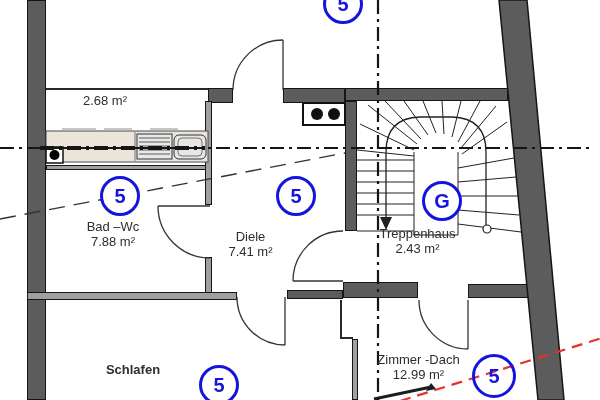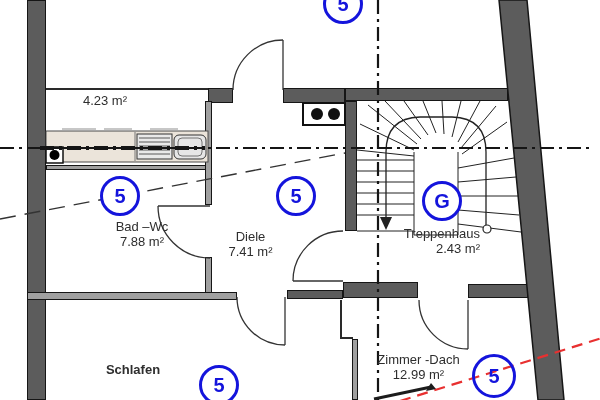--- a/index.html
+++ b/index.html
@@ -141,31 +141,31 @@
     <g>
       <line x1="374" y1="399" x2="431" y2="387" stroke="#1c1c1c" stroke-width="3"></line>
       <polygon points="431,383 436,389 426,391" fill="#1c1c1c"></polygon>
     </g>
   </svg>
 
   <div class="room-label" style="left:195px;top:-12px;width:110px;">
     <div>21.86 m²</div>
   </div>
   <div class="room-label" style="left:46px;top:93px;width:118px;">
-    <div>4.23 m²</div>
+    <div>2.68 m²</div>
   </div>
-  <div class="room-label" style="left:77px;top:219px;width:130px;">
+  <div class="room-label" style="left:48px;top:219px;width:130px;">
     <div>Bad –Wc</div>
     <div>7.88 m²</div>
   </div>
   <div class="room-label" style="left:198px;top:229px;width:105px;">
     <div>Diele</div>
     <div>7.41 m²</div>
   </div>
-  <div class="room-label" style="left:355px;top:226px;width:125px;text-align:right;">
+  <div class="room-label" style="left:355px;top:226px;width:125px;">
     <div>Treppenhaus</div>
     <div>2.43 m²</div>
   </div>
   <div class="room-label" style="left:72px;top:362px;width:122px;font-weight:bold;">
     <div>Schlafen</div>
   </div>
   <div class="room-label" style="left:346px;top:352px;width:145px;">
     <div>Zimmer -Dach</div>
     <div>12.99 m²</div>
   </div>

